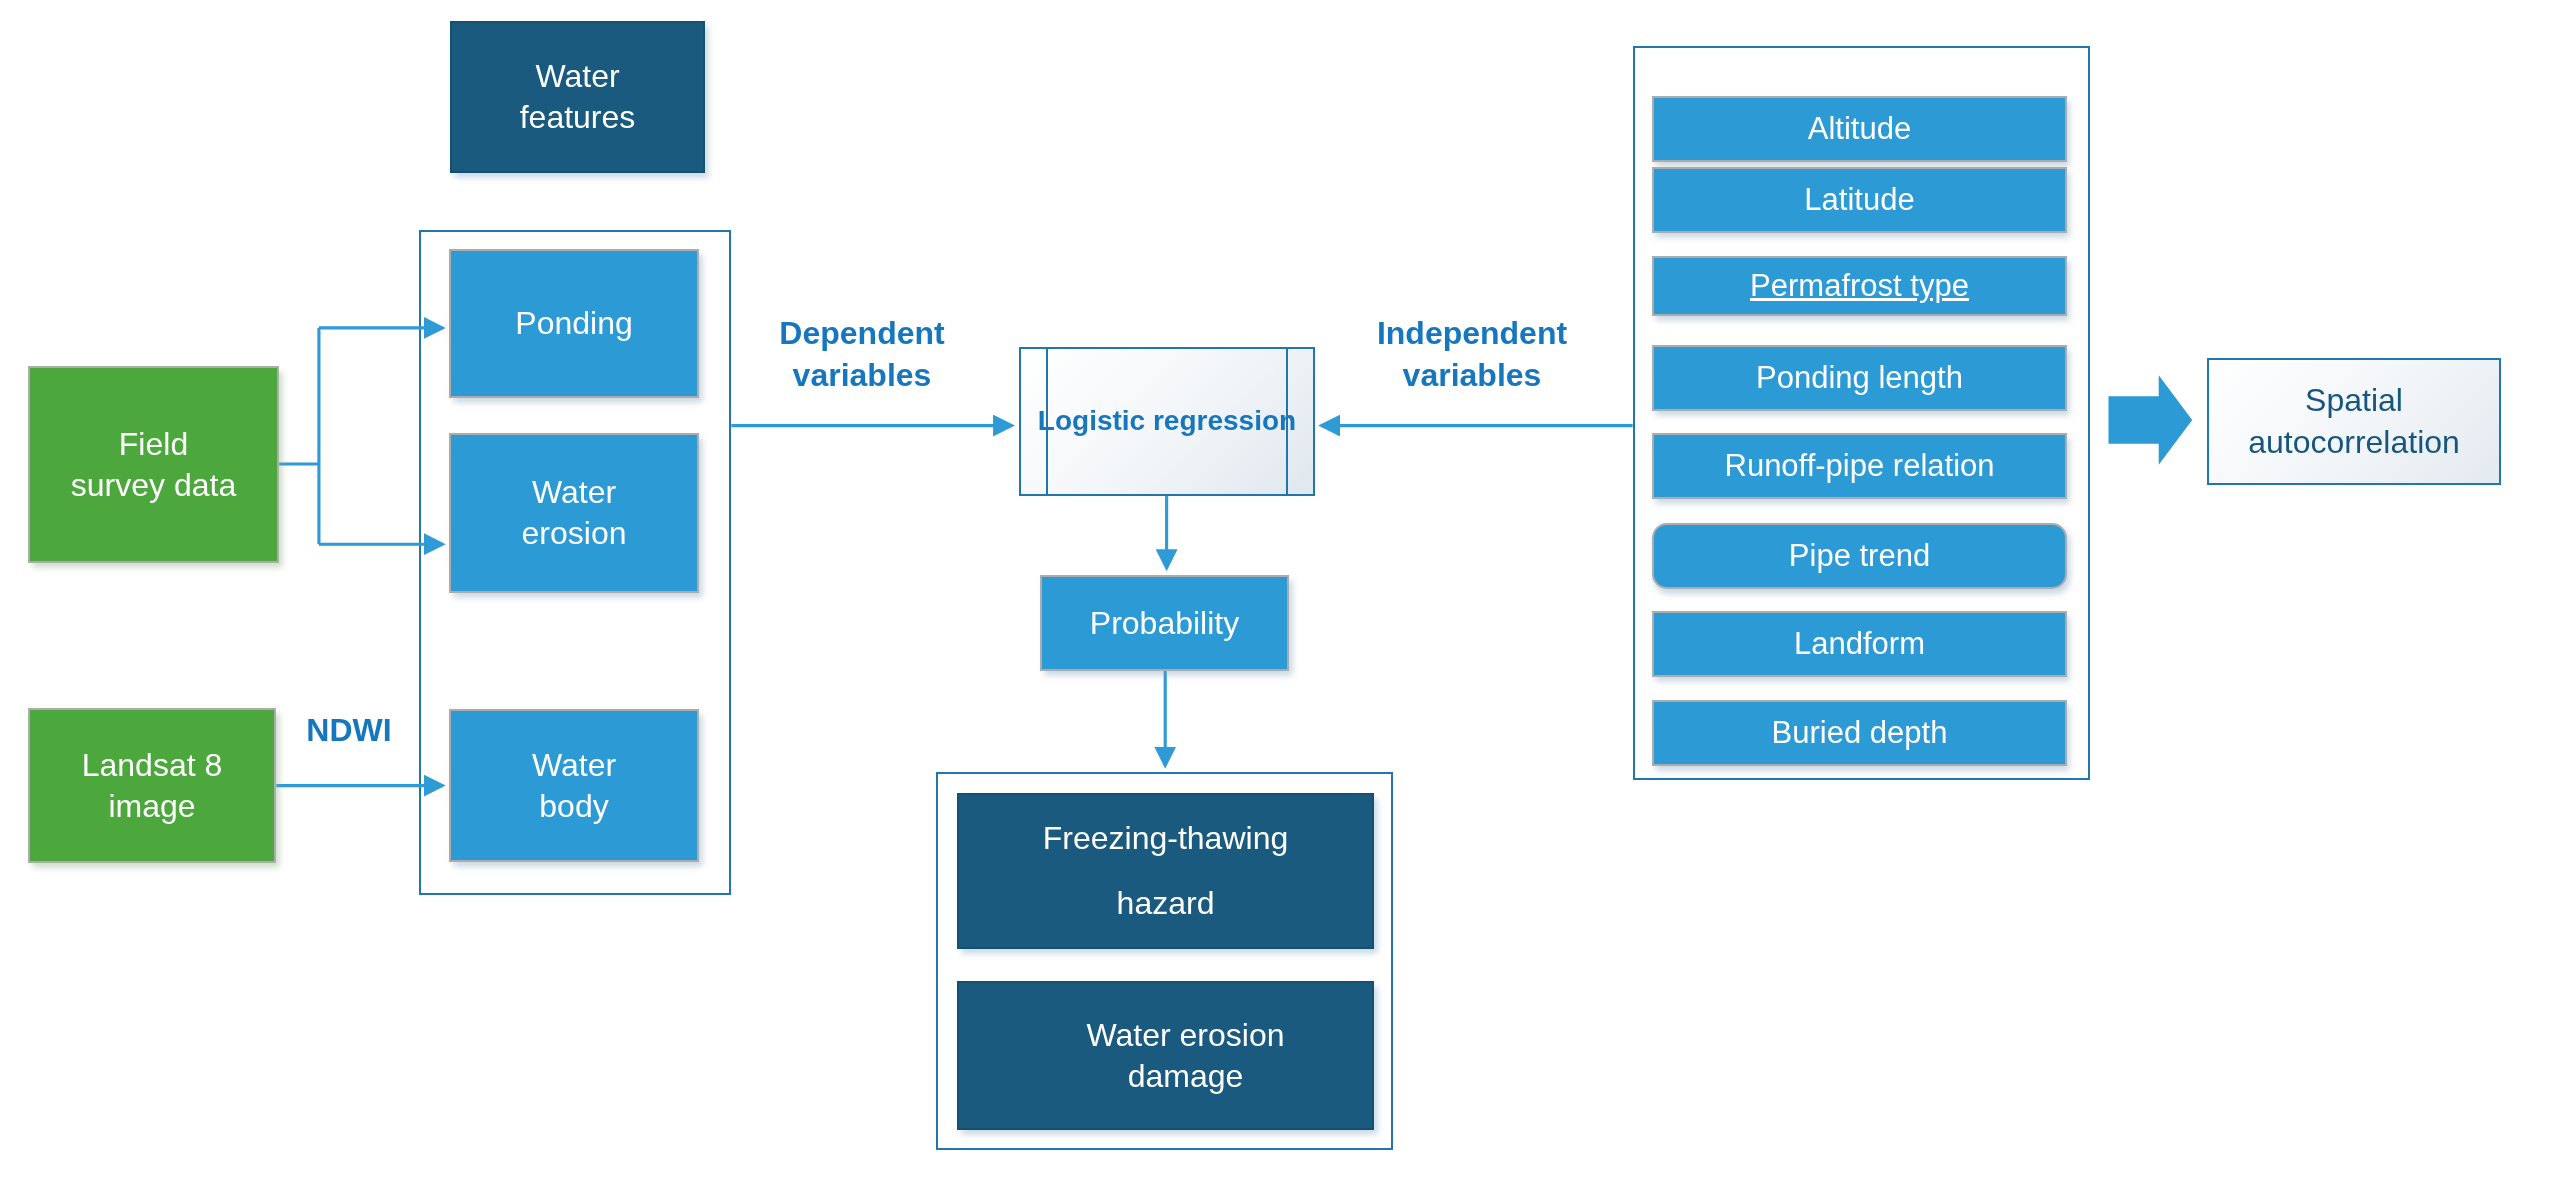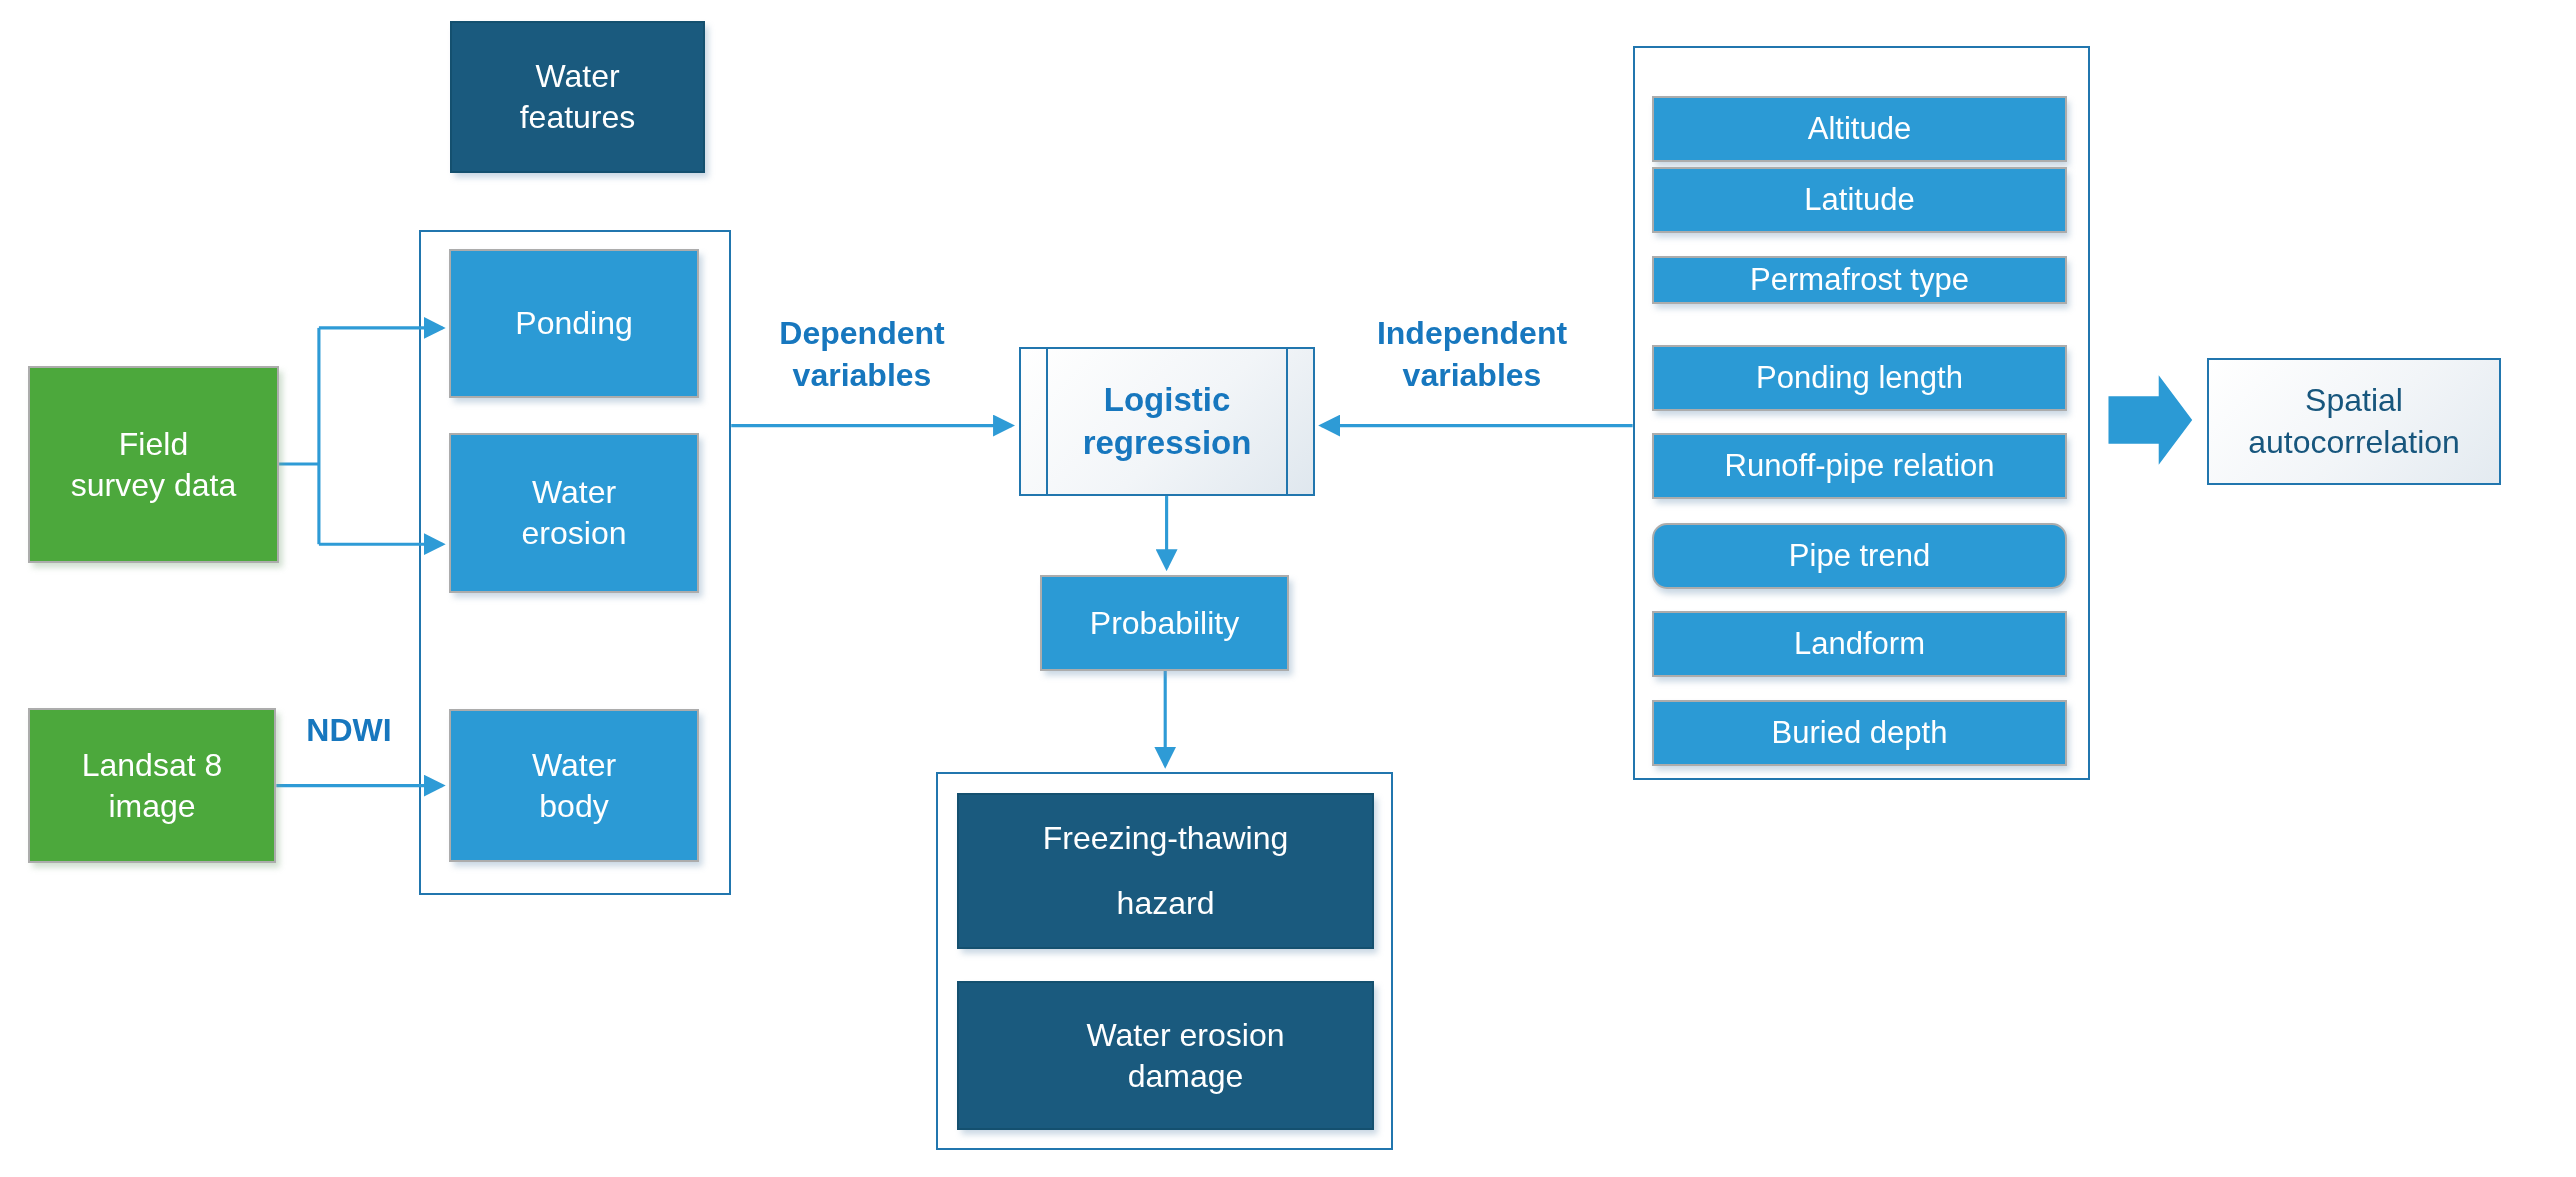--- a/index.html
+++ b/index.html
@@ -16,21 +16,21 @@
   .fill-light{background:var(--c-light-blue);color:#fff;border:2.1px solid var(--c-box-border-gray);
         box-shadow:3.5px 4.9px 6.3px rgba(120,155,185,.40);}
   .fill-dark{background:var(--c-dark-blue);color:#fff;border:2.1px solid #14506F;
         box-shadow:3.5px 4.9px 6.3px rgba(120,155,185,.40);}
   .fill-green{background:var(--c-green);color:#fff;border:2.1px solid var(--c-box-border-gray);
         box-shadow:3.5px 4.9px 6.3px rgba(130,170,130,.40);}
   .container{position:absolute;background:#fff;border:2.8px solid var(--c-border-blue);}
   .proc{position:absolute;display:flex;align-items:center;justify-content:center;text-align:center;
         border:2.8px solid var(--c-border-blue);
         background:linear-gradient(135deg,#ffffff 0%,#f2f5f8 55%,#dfe7ee 100%);
-        color:var(--c-label-blue);font-weight:bold;font-size:33px;line-height:1.3;}
+        color:var(--c-label-blue);font-weight:bold;font-size:28px;line-height:1.3;}
   .proc .sideline{position:absolute;top:0;bottom:0;width:0;border-left:2.1px solid var(--c-border-blue);}
   .proc .sideline.l{left:25px;} .proc .sideline.r{right:25px;}
   .spatial{position:absolute;display:flex;align-items:center;justify-content:center;text-align:center;
         border:2.8px solid var(--c-border-blue);
         background:linear-gradient(135deg,#ffffff 0%,#f2f5f8 55%,#e3eaf0 100%);
         color:var(--c-navy-text);font-size:32px;line-height:1.3;}
   .flow-label{position:absolute;display:flex;flex-direction:column;align-items:center;justify-content:center;
         color:var(--c-label-blue);font-weight:bold;font-size:32px;line-height:1.3;}
   .item{position:absolute;display:flex;align-items:center;justify-content:center;text-align:center;
         background:var(--c-light-blue);color:#fff;font-size:31px;
@@ -127,21 +127,21 @@
     <span>damage</span>
   </div>
 
   <div class="flow-label" style="left:1336px;top:299px;width:272px;height:112px;">
     <span>Independent</span>
     <span>variables</span>
   </div>
 
   <div class="item" style="left:1652px;top:96px;width:415px;height:66px;">Altitude</div>
   <div class="item" style="left:1652px;top:167px;width:415px;height:66px;">Latitude</div>
-  <div class="item" style="left:1652px;top:256px;width:415px;height:48px;">Permafrost type</div>
+  <div class="item" style="left:1652px;top:256px;width:415px;height:60px;text-decoration:underline;">Permafrost type</div>
   <div class="item" style="left:1652px;top:345px;width:415px;height:66px;">Ponding length</div>
   <div class="item" style="left:1652px;top:433px;width:415px;height:66px;">Runoff-pipe relation</div>
   <div class="item" style="left:1652px;top:523px;width:415px;height:66px;border-radius:15px;">Pipe trend</div>
   <div class="item" style="left:1652px;top:611px;width:415px;height:66px;">Landform</div>
   <div class="item" style="left:1652px;top:700px;width:415px;height:66px;">Buried depth</div>
 
   <div class="spatial" style="left:2207px;top:358px;width:294px;height:127px;">
     <div>
       <span style="display:block">Spatial</span>
       <span style="display:block">autocorrelation</span>

